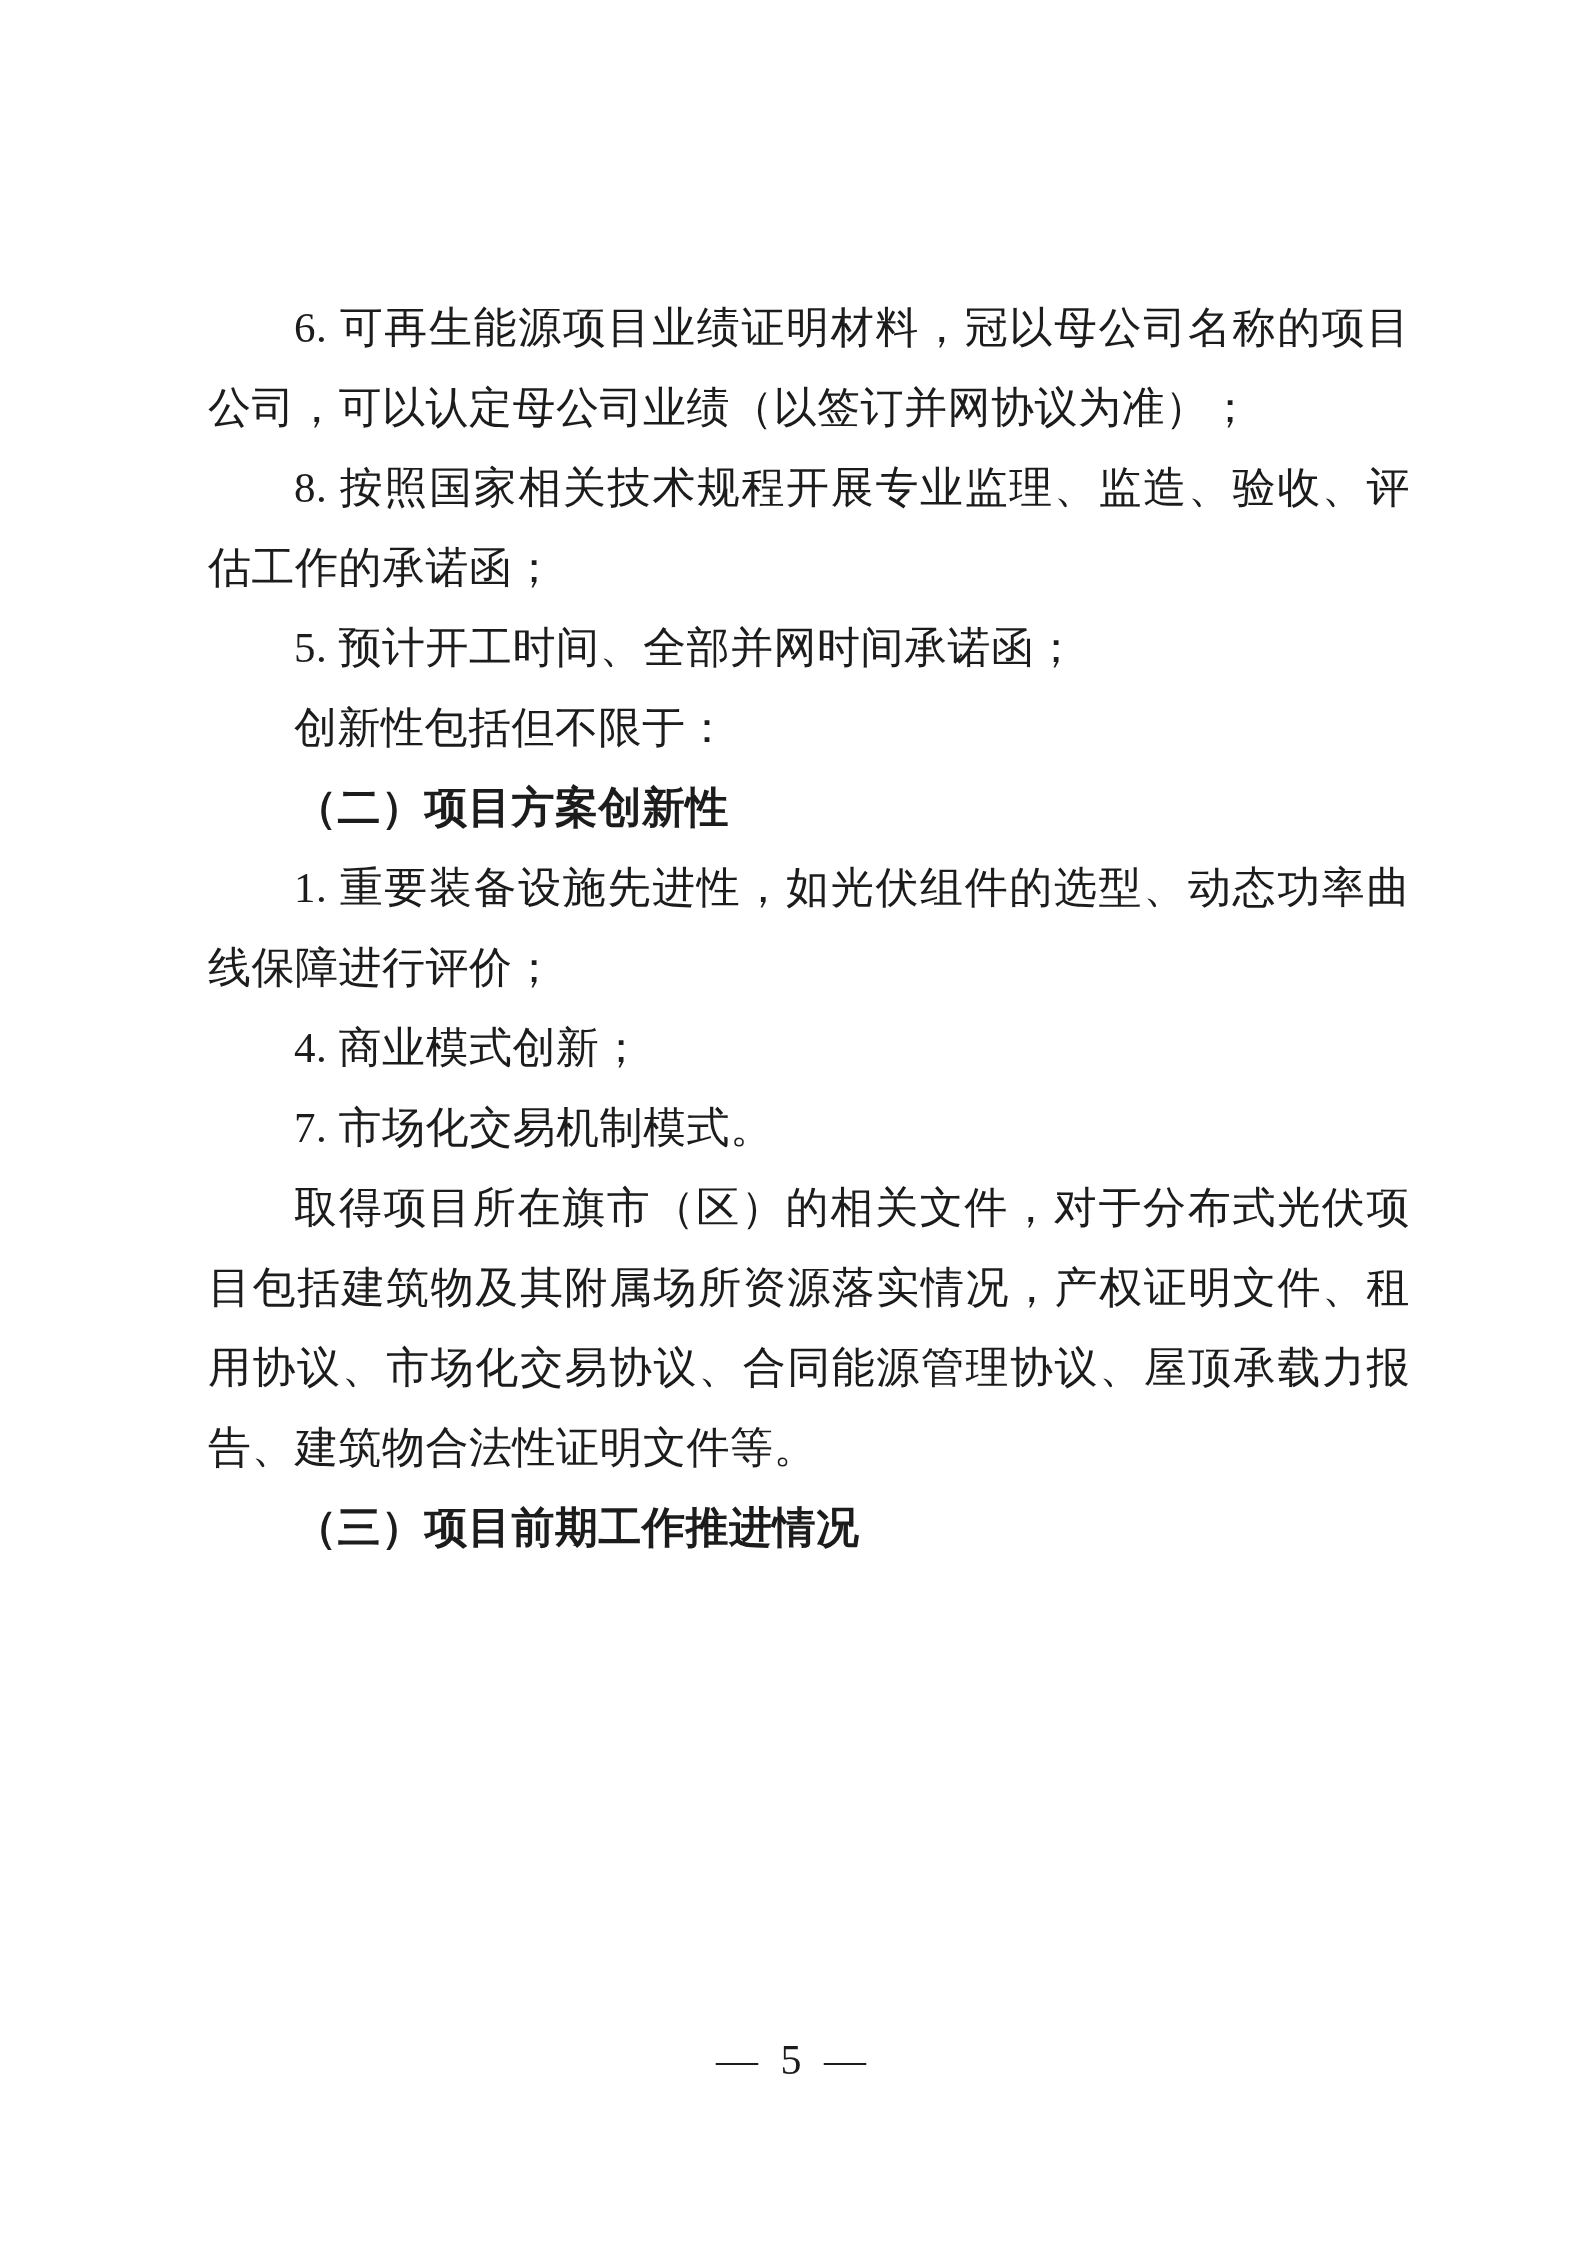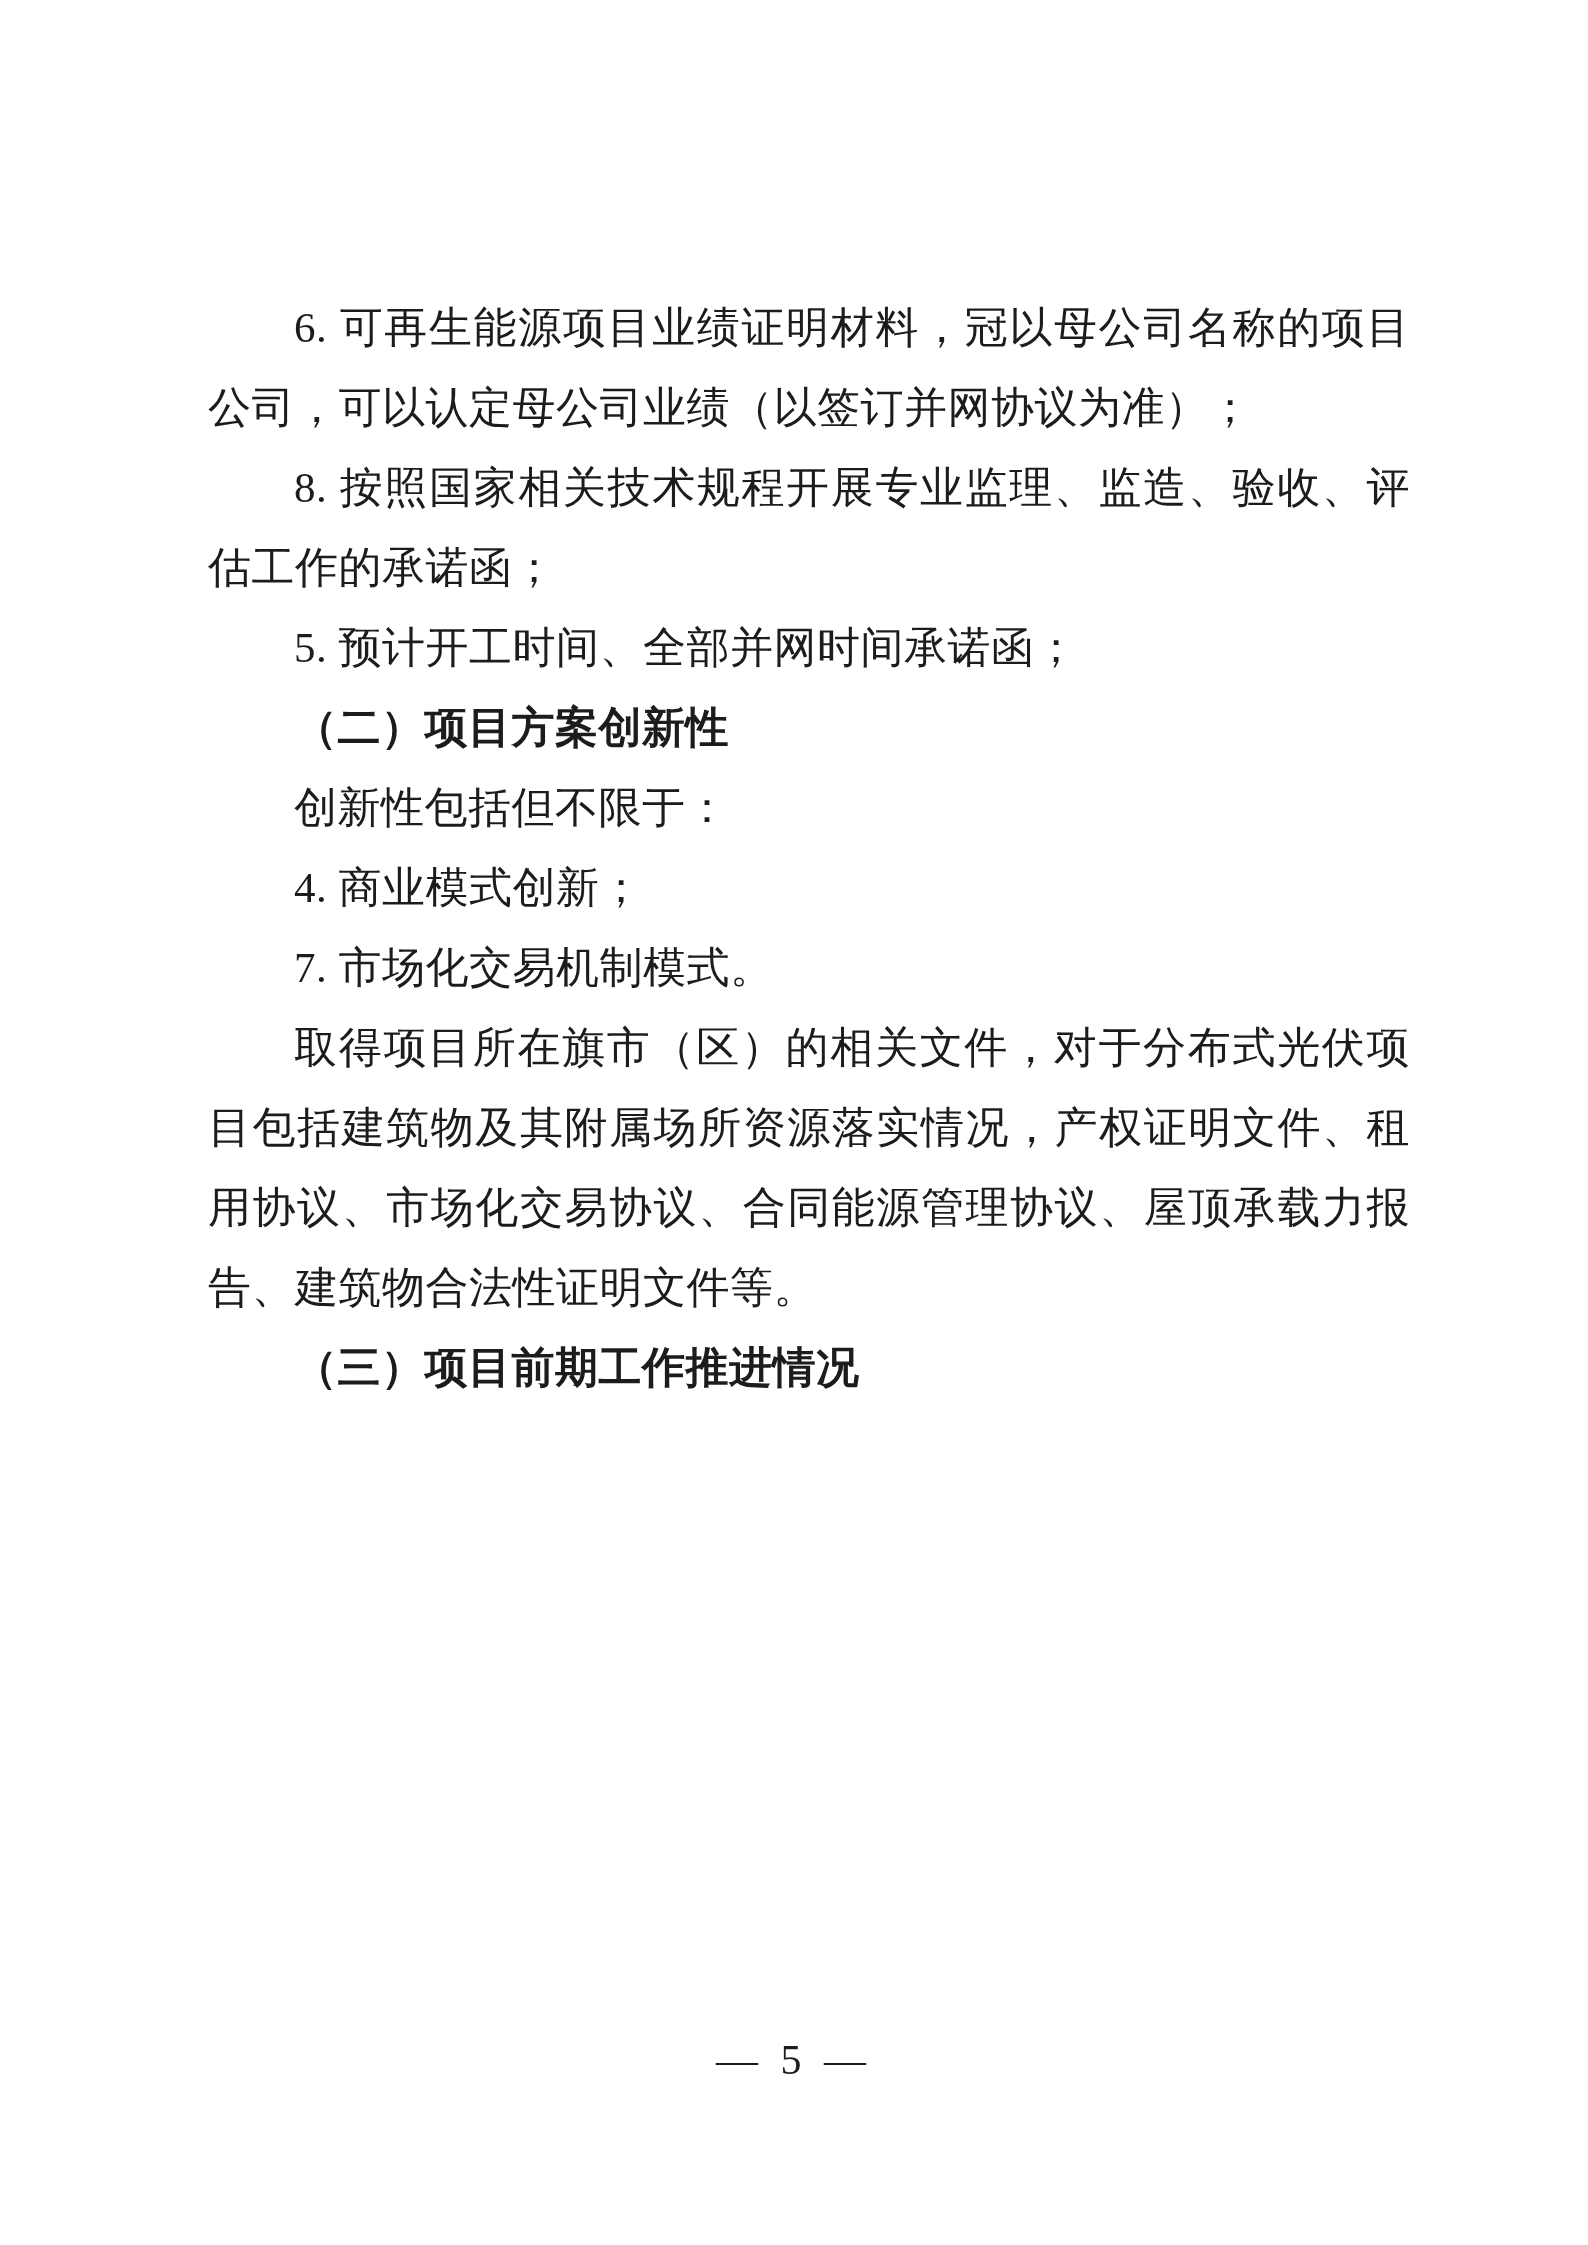--- a/index.html
+++ b/index.html
@@ -56,22 +56,23 @@
   }
 </style>
 </head>
 <body>
 
 <div class="page">
   <div class="doc-body">
       <p class="para">6. 可再生能源项目业绩证明材料，冠以母公司名称的项目公司，可以认定母公司业绩（以签订并网协议为准）；</p>
       <p class="para">8. 按照国家相关技术规程开展专业监理、监造、验收、评估工作的承诺函；</p>
       <p class="para">5. 预计开工时间、全部并网时间承诺函；</p>
+      <p class="para">创新性包括但不限于：</p>
       <p class="para heading">（二）项目方案创新性</p>
-      <p class="para">创新性包括但不限于：</p>
+      <p class="para">1. 重要装备设施先进性，如光伏组件的选型、动态功率曲线保障进行评价；</p>
       <p class="para">4. 商业模式创新；</p>
       <p class="para">7. 市场化交易机制模式。</p>
       <p class="para">取得项目所在旗市（区）的相关文件，对于分布式光伏项目包括建筑物及其附属场所资源落实情况，产权证明文件、租用协议、市场化交易协议、合同能源管理协议、屋顶承载力报告、建筑物合法性证明文件等。</p>
       <p class="para heading">（三）项目前期工作推进情况</p>
     </div>
   <div class="page-footer">
     <span class="page-number">— 5 —</span>
   </div>
 </div>
 

